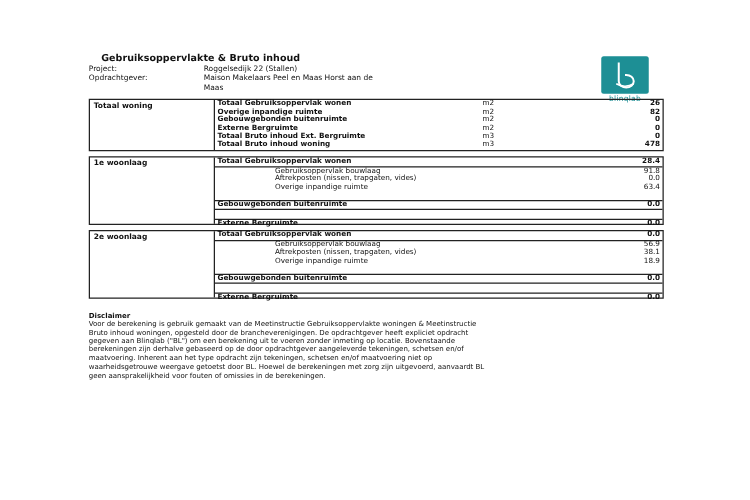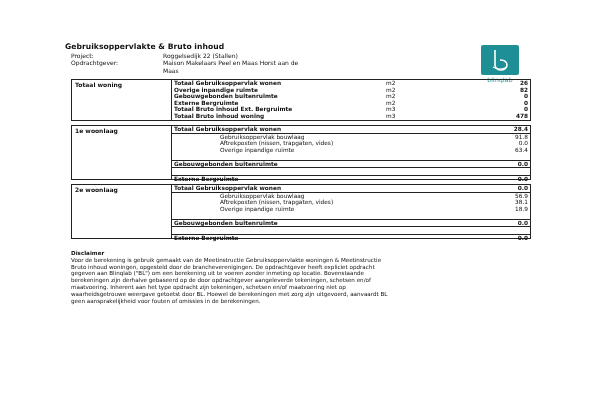--- a/index.html
+++ b/index.html
@@ -2,21 +2,21 @@
 <html><head>
   <meta charset="utf-8">
   <style>
     html, body { margin: 0; padding: 0; background: #ffffff; }
     body {
       width: 600px; height: 400px; position: relative; overflow: hidden;
       font-family: "DejaVu Sans", sans-serif; color: #111;
     }
     .page { position: absolute; left: 0; top: 0; width: 600px; height: 400px; }
     .title {
-      position: absolute; left: 65px; top: 42px;
+      position: absolute; left: 81px; top: 42px;
       font-size: 7.6px; font-weight: bold; letter-spacing: 0.05px;
     }
     .meta { position: absolute; left: 71px; top: 52px; font-size: 6px; line-height: 7.4px; }
     .meta-row { display: flex; }
     .meta-label { width: 92px; }
     .meta-value { width: 200px; }
     .logo {
       position: absolute; left: 476px; top: 45px; width: 48px; height: 42px;
     }
     .logo-box {

